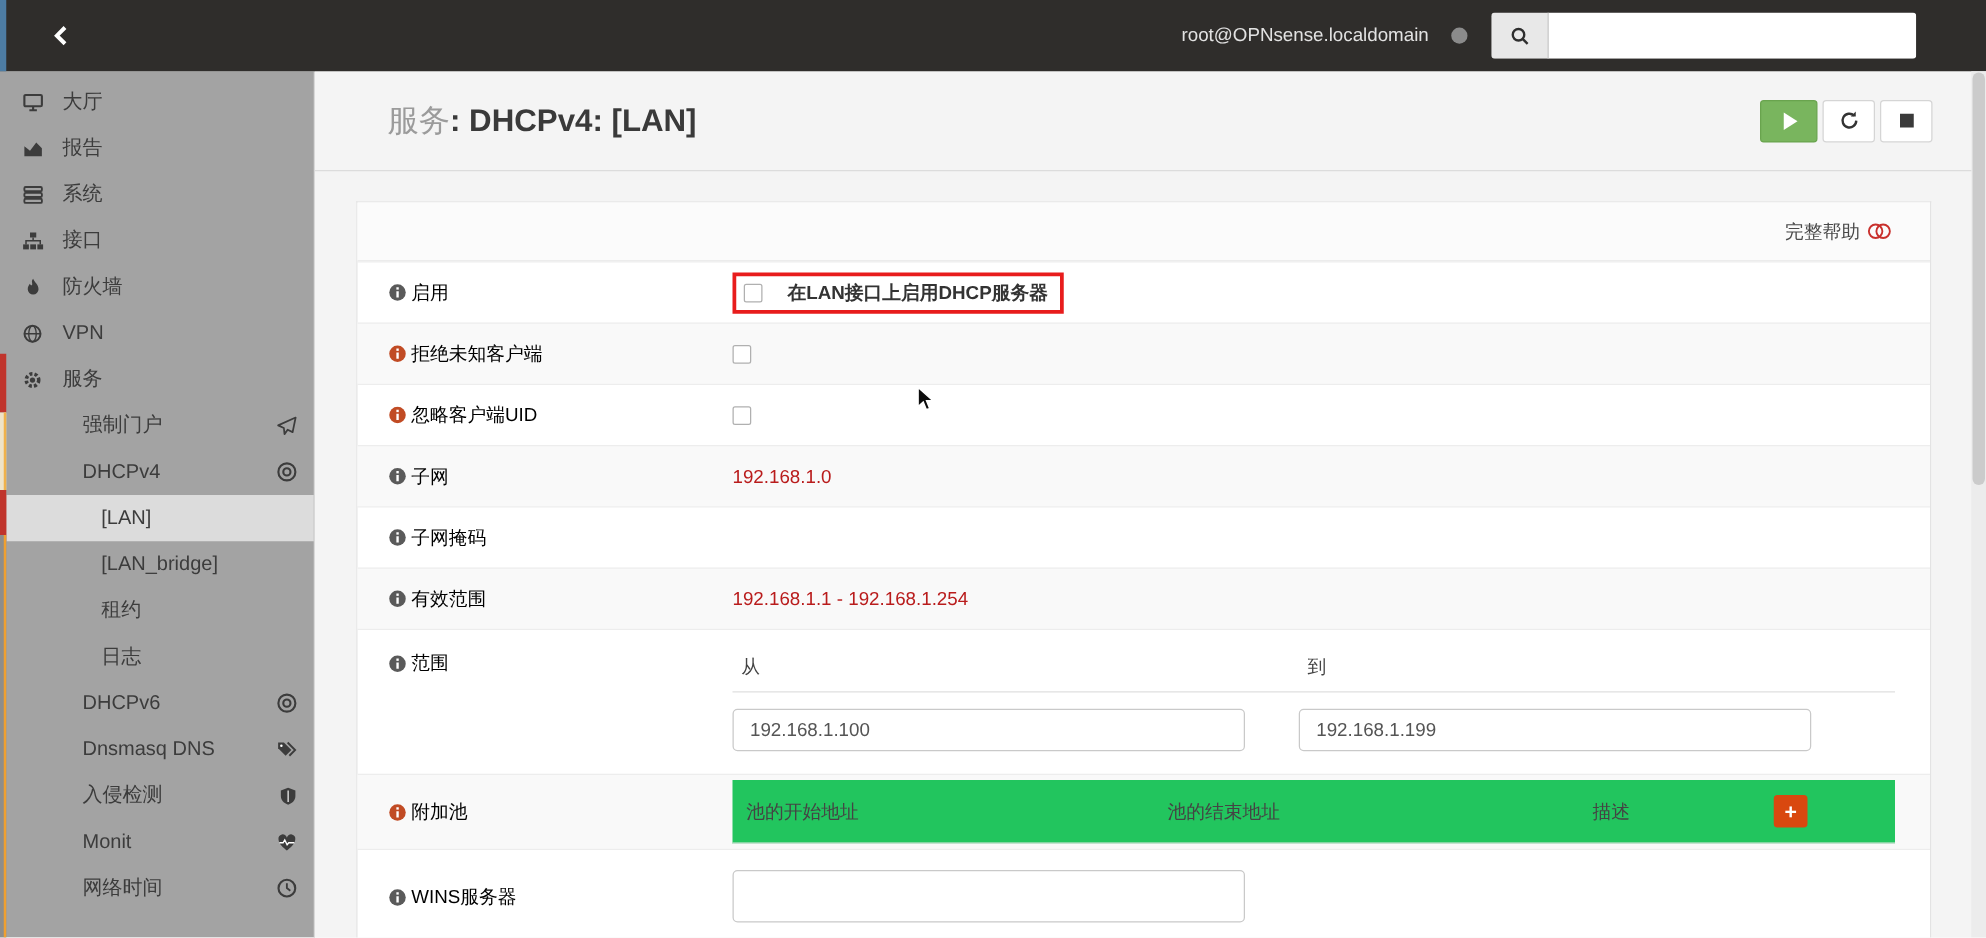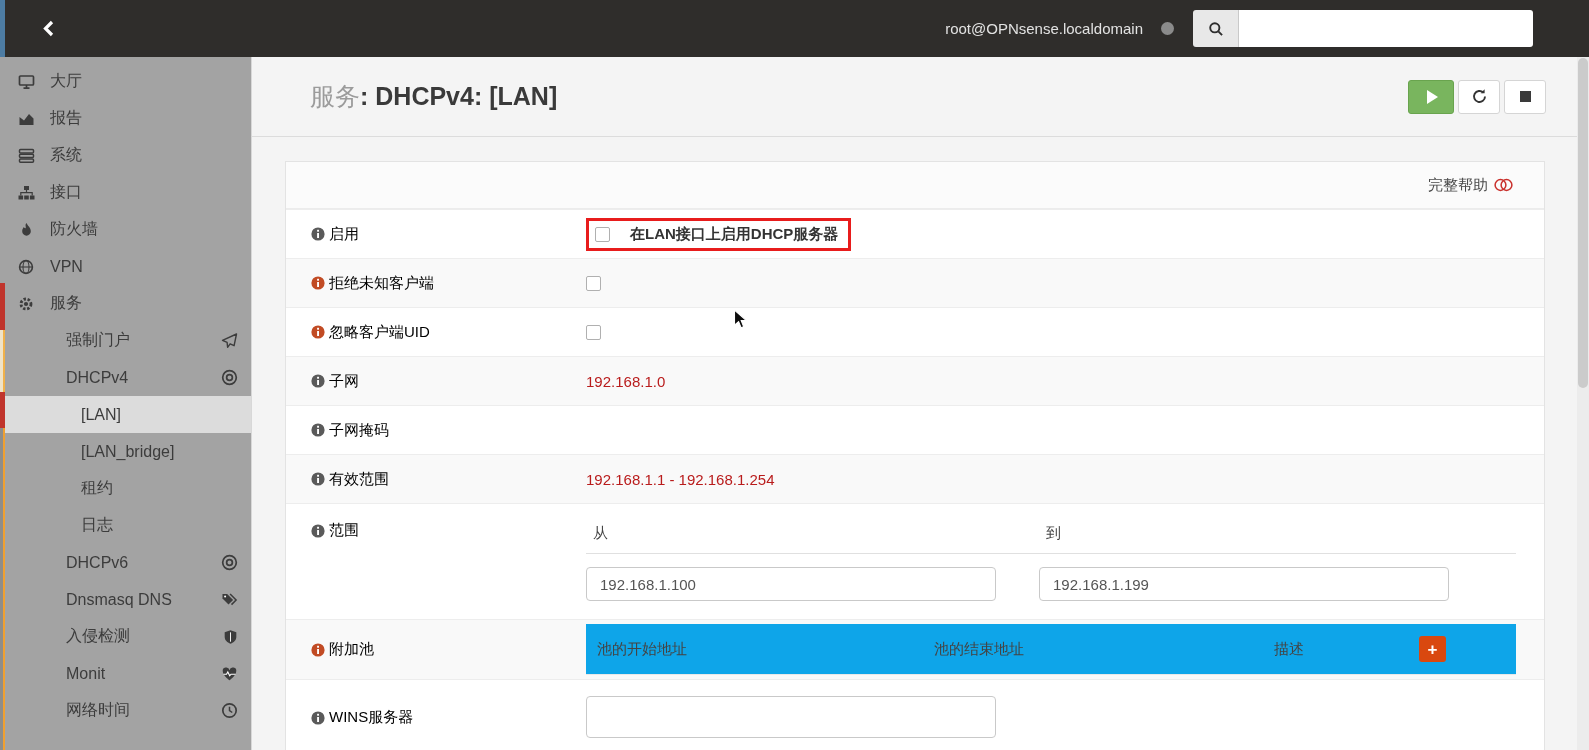--- a/index.html
+++ b/index.html
@@ -78,21 +78,21 @@
   .row-range { align-items:flex-start; padding:14px 0 18px; }
   .row-range .cell-label { padding-top:3px; }
   .mini { width:930px; }
   .mini-head { display:flex; border-bottom:1px solid #e0e0e0; }
   .mini-th { flex:0 0 453px; font-size:15px; color:#444; padding:6px 0 10px 7px; }
   .mini-inputs { display:flex; margin-top:13px; }
   .mini-cell { flex:0 0 453px; }
   .tin { width:410px; height:34px; border:1px solid #c9c9c9; border-radius:4px; padding:0 13px;
     font-size:15px; color:#555; font-family:inherit; outline:none; background:#fff; }
   
-  .pool { width:930px; background:#0ea5e9; border-bottom:1px solid #e8e8e8;
+  .pool { width:930px; background:#22c55e; border-bottom:1px solid #e8e8e8;
     display:flex; align-items:center; padding:12px 0; }
   .pool-th { font-size:15px; color:#444; }
   .pool-c1 { flex:0 0 348px; padding-left:11px; }
   .pool-c2 { flex:0 0 340px; }
   .pool-c3 { flex:0 0 145px; }
   .add-btn { width:27px; height:26px; background:#d9480f; color:#fff; border:none; border-radius:3px;
     font-size:17px; font-weight:700; line-height:1; cursor:pointer; display:flex;
     align-items:center; justify-content:center; }
   .row-wins { align-items:flex-start; padding:16px 0 20px; }
   .row-wins .cell-label { padding-top:12px; }

